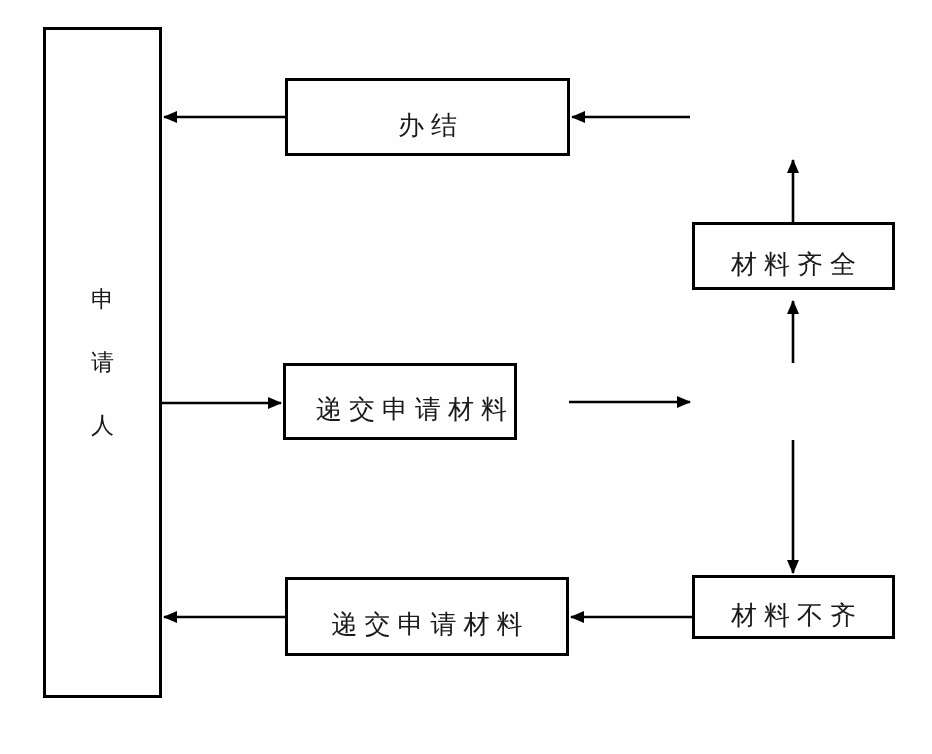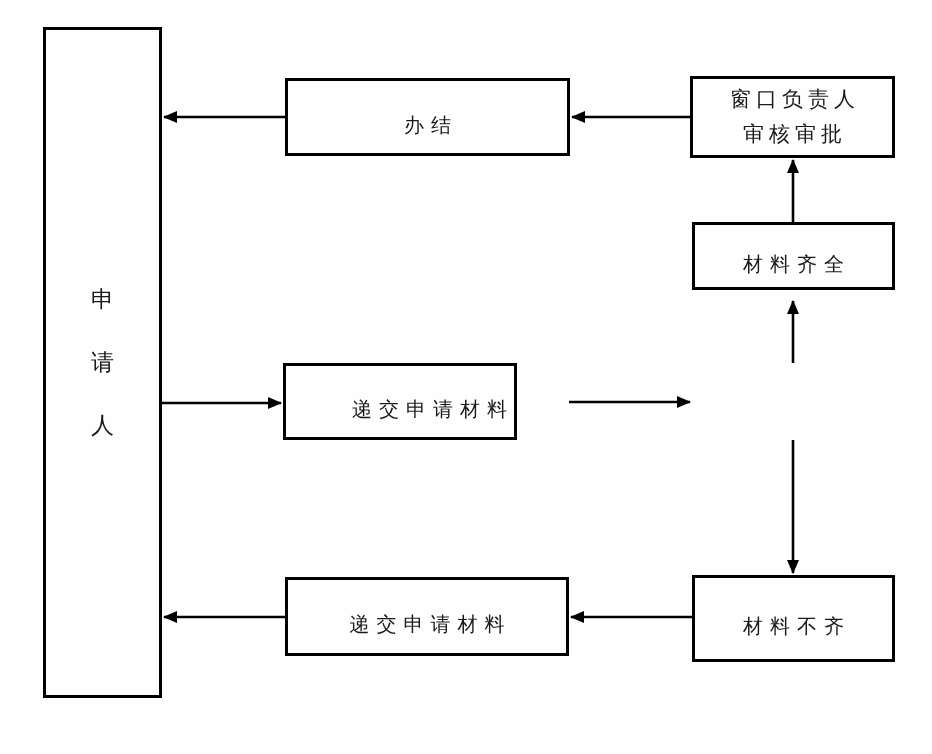--- a/index.html
+++ b/index.html
@@ -27,21 +27,21 @@
     position: absolute;
     box-sizing: border-box;
     border: 3px solid #000000;
     background: #fefefe;
     display: flex;
     align-items: center;
     justify-content: center;
     text-align: center;
   }
   .node .label {
-    font-size: 20px;
+    font-size: 26px;
     letter-spacing: 7px;
     text-indent: 7px; 
     white-space: nowrap;
     margin-top: 16px;
   }
   .node .label-sm {
     font-size: 21px;
     letter-spacing: 5px;
     text-indent: 5px;
     line-height: 35px;
@@ -54,21 +54,21 @@
     row-gap: 32px;
     font-size: 23px;
   }
   
   .pos-applicant  { left: 43px;  top: 27px;  width: 119px; height: 671px; }
   .pos-banjie     { left: 285px; top: 78px;  width: 285px; height: 78px;  }
   .pos-supervisor { left: 690px; top: 76px;  width: 205px; height: 82px;  }
   .pos-complete   { left: 692px; top: 222px; width: 203px; height: 68px;  }
   .pos-submit     { left: 283px; top: 363px; width: 234px; height: 77px; justify-content: flex-end;  }
   .pos-accept     { left: 692px; top: 363px; width: 203px; height: 77px;  }
-  .pos-incomplete { left: 692px; top: 575px; width: 203px; height: 87px;  }
+  .pos-incomplete { left: 692px; top: 575px; width: 203px; height: 64px;  }
   .pos-return     { left: 285px; top: 577px; width: 284px; height: 79px;  }
 </style>
 </head>
 <body>
 
 <div class="canvas">
 
   <svg class="arrows" viewBox="0 0 932 754" xmlns="http://www.w3.org/2000/svg">
     <defs>
       <marker id="ah" markerUnits="userSpaceOnUse" markerWidth="14" markerHeight="12" refX="13" refY="6" orient="auto">
@@ -93,26 +93,20 @@
       <span>申</span>
       <span>请</span>
       <span>人</span>
     </div>
   </div>
 
   <div class="node pos-banjie">
     <span class="label">办结</span>
   </div>
 
-  <div class="node pos-supervisor">
-    <div>
-      <div class="label-sm">窗口负责人</div>
-      <div class="label-sm">审核审批</div>
-    </div>
-  </div>
 
   <div class="node pos-complete">
     <span class="label">材料齐全</span>
   </div>
 
   <div class="node pos-submit">
     <span class="label">递交申请材料</span>
   </div>
 
 

